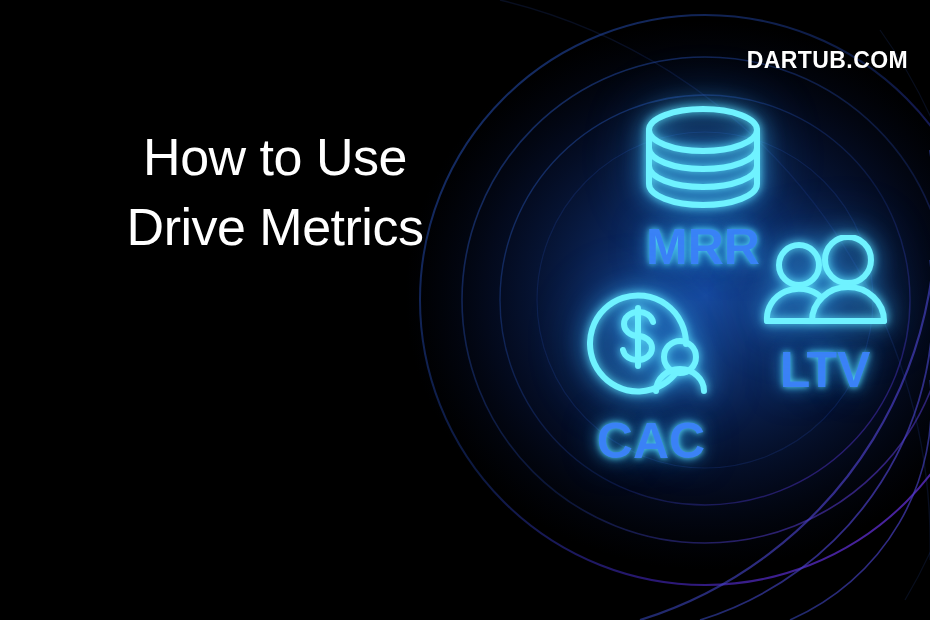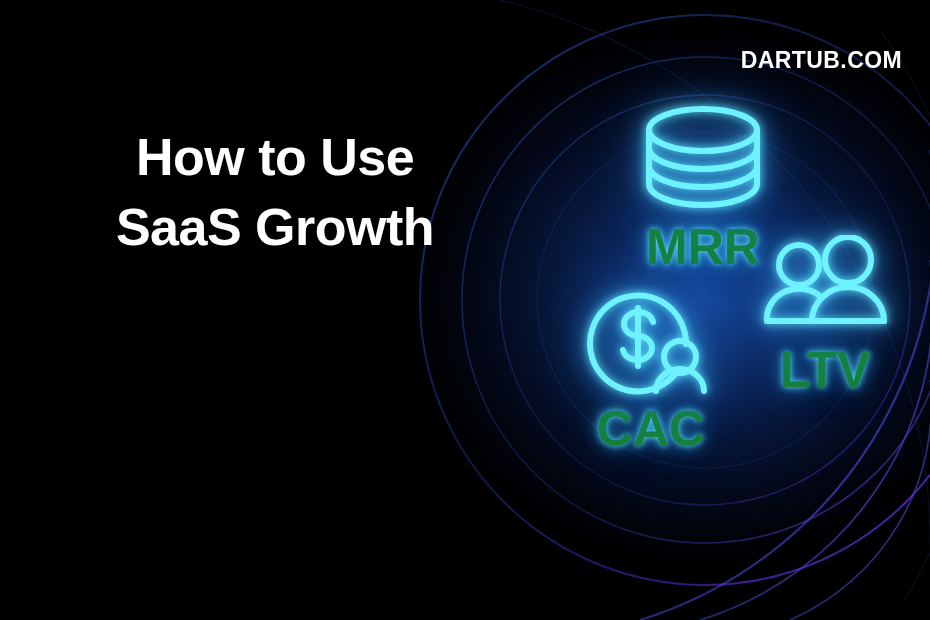--- a/index.html
+++ b/index.html
@@ -27,45 +27,45 @@
   
   .title-block {
     position: absolute;
     left: 40px;
     top: 122px;
     width: 470px;
   }
   .title-line {
     color: #ffffff;
     font-size: 52px;
-    font-weight: bold;
+    font-weight: normal;
     line-height: 70px;
     letter-spacing: -0.5px;
     text-align: center;
     white-space: nowrap;
   }
 
   
   .logo {
     position: absolute;
-    right: 28px;
+    right: 22px;
     top: 47px;
     color: #ffffff;
     font-size: 23px;
     font-weight: bold;
     letter-spacing: 0.4px;
   }
 
   
   .metric {
     position: absolute;
     text-align: center;
   }
   .metric-label {
-    color: #15803d;
+    color: #3b82f6;
     font-weight: bold;
     line-height: 1;
     text-shadow:
       0 0 6px rgba(90,230,255,0.95),
       0 0 16px rgba(60,190,255,0.75),
       0 0 34px rgba(40,150,255,0.5);
   }
   .metric-icon svg {
     display: block;
     filter:
@@ -73,21 +73,21 @@
       drop-shadow(0 0 11px rgba(60,190,255,0.7))
       drop-shadow(0 0 26px rgba(40,140,255,0.45));
   }
 
   #metric-mrr { left: 608px; top: 104px; width: 190px; }
   #metric-mrr .metric-icon { display: flex; justify-content: center; }
   #metric-mrr .metric-label { font-size: 50px; margin-top: 12px; }
 
   #metric-cac { left: 558px; top: 278px; width: 186px; }
   #metric-cac .metric-icon { display: flex; justify-content: center; }
-  #metric-cac .metric-label { font-size: 50px; margin-top: 8px; }
+  #metric-cac .metric-label { font-size: 50px; margin-top: 20px; }
 
   #metric-ltv { left: 742px; top: 235px; width: 166px; }
   #metric-ltv .metric-icon { display: flex; justify-content: center; }
   #metric-ltv .metric-label { font-size: 50px; margin-top: 6px; }
 </style>
 </head>
 <body>
 
 <div id="canvas">
 
@@ -133,21 +133,21 @@
     <path d="M 930 260 A 330 330 0 0 1 700 620" fill="none" stroke="url(#arcGrad)" stroke-width="1.8"></path>
     <path d="M 930 380 A 235 235 0 0 1 790 620" fill="none" stroke="url(#arcGrad)" stroke-width="1.6"></path>
     <path d="M 500 0 A 560 560 0 0 1 930 560" fill="none" stroke="#2a50b4" stroke-opacity="0.18" stroke-width="1.4"></path>
     <path d="M 880 30 A 520 520 0 0 1 905 600" fill="none" stroke="#3356bd" stroke-opacity="0.16" stroke-width="1.2"></path>
   </svg>
 
   <div class="logo">DARTUB.COM</div>
 
   <div class="title-block">
     <div class="title-line">How to Use</div>
-    <div class="title-line">SaaS Growth</div>
+    <div class="title-line">Drive Metrics</div>
   </div>
 
   <div class="metric" id="metric-mrr">
     <div class="metric-icon">
       <svg width="132" height="106" viewBox="0 0 132 106" fill="none" stroke="#6ff2ff" stroke-width="6" stroke-linecap="round" stroke-linejoin="round">
         <ellipse cx="66" cy="26" rx="54" ry="21"></ellipse>
         <path d="M 12 26 L 12 80 A 54 21 0 0 0 120 80 L 120 26"></path>
         <path d="M 12 44 A 54 21 0 0 0 120 44"></path>
         <path d="M 12 62 A 54 21 0 0 0 120 62"></path>
       </svg>

